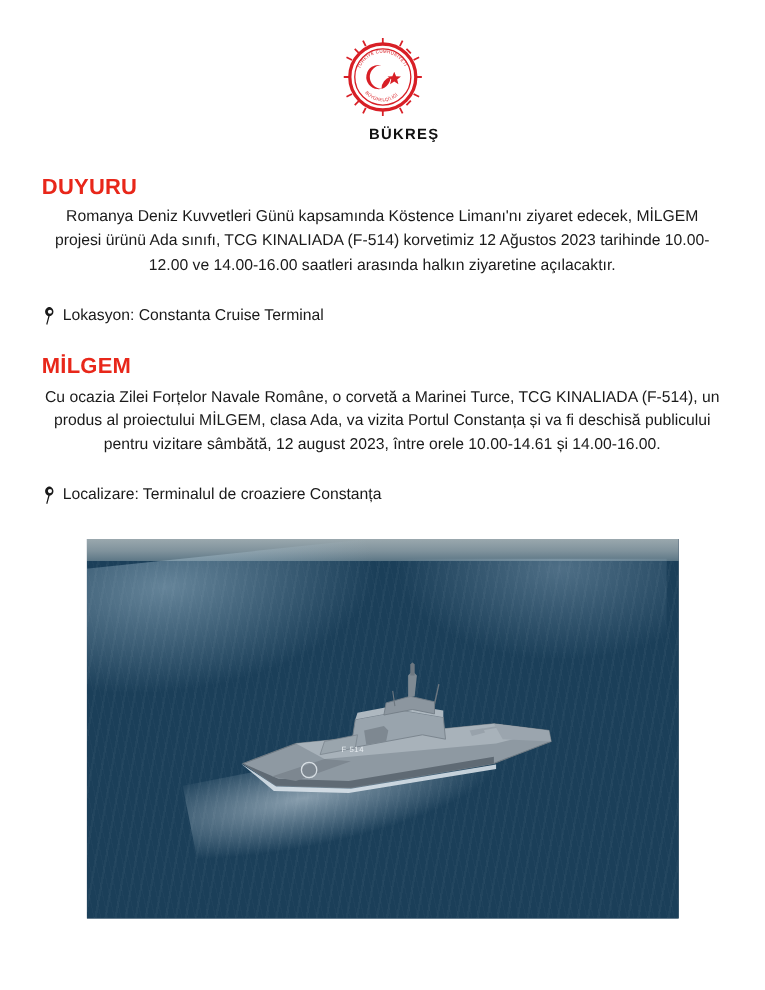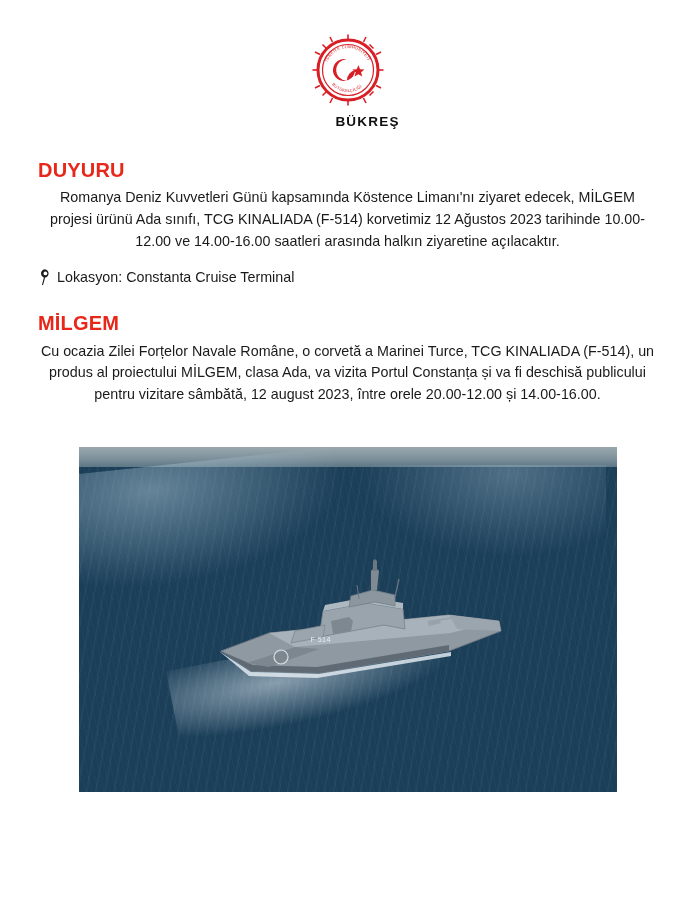--- a/index.html
+++ b/index.html
@@ -63,21 +63,21 @@
   .para {
     margin: 0;
     text-align: center;
   }
   .gap-sm { height: 13px; }
   .gap-md { height: 20px; }
   .loc-line {
     display: flex;
     align-items: flex-start;
     gap: 4px;
-    margin-top: 1px;
+    margin-top: 11px;
   }
   .pin-icon {
     display: inline-block;
     width: 15px;
     height: 18px;
     flex: 0 0 15px;
     position: relative;
     top: 1px;
   }
 
@@ -229,22 +229,31 @@
           </svg>
         </span>
         <span>Lokasyon: Constanta Cruise Terminal</span>
       </div>
     </div>
 
     <div class="gap-md"></div>
 
     <div>
       <p class="section-title">MİLGEM</p>
-      <p class="para">Cu ocazia Zilei Forțelor Navale Române, o corvetă a Marinei Turce, TCG KINALIADA (F-514), un produs al proiectului MİLGEM, clasa Ada, va vizita Portul Constanța și va fi deschisă publicului pentru vizitare sâmbătă, 12 august 2023, între orele 20.00-12.00 și 14.00-16.00.</p>
+      <p class="para">Cu ocazia Zilei Forțelor Navale Române, o corvetă a Marinei Turce, TCG KINALIADA (F-514), un produs al proiectului MİLGEM, clasa Ada, va vizita Portul Constanța și va fi deschisă publicului pentru vizitare sâmbătă, 12 august 2023, între orele 10.00-14.61 și 14.00-16.00.</p>
       <div class="gap-sm"></div>
+      <div class="loc-line">
+        <span class="pin-icon">
+          <svg width="15" height="18" viewBox="0 0 15 18" xmlns="http://www.w3.org/2000/svg">
+            <path d="M7.4 1.2c-2.5 0-4.4 1.9-4.4 4.3 0 1.9 1.3 3.4 2.9 3.9L4 16.8l1 .4 2.1-7.6c1.9-.3 3.5-1.9 3.5-4.1 0-2.4-1.9-4.3-4.2-4.3z" fill="#1a1a1a"></path>
+            <circle cx="7.4" cy="5.4" r="1.9" fill="#ffffff"></circle>
+          </svg>
+        </span>
+        <span>Localizare: Terminalul de croaziere Constanța</span>
+      </div>
     </div>
 
   </div>
 
   <div class="photo-wrap">
     <div class="photo">
       <div class="sky"></div>
       <div class="sea">
         <div class="sea-texture"></div>
       </div>

